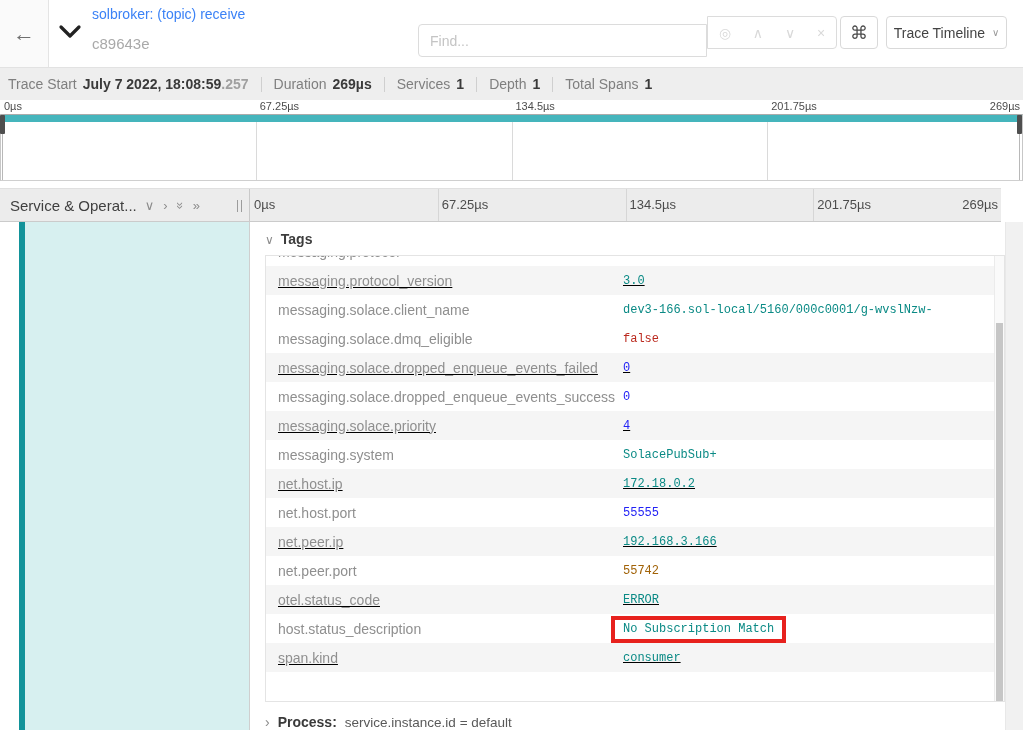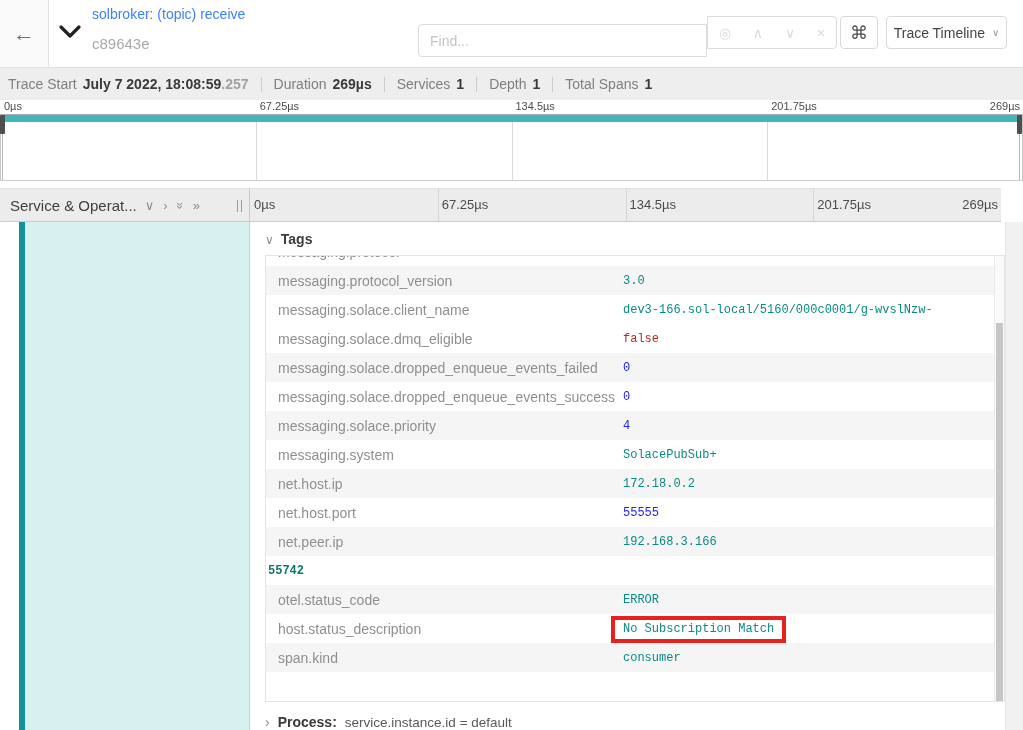--- a/index.html
+++ b/index.html
@@ -76,21 +76,21 @@
   .detail{position:absolute;left:250px;right:0;top:0;bottom:0;background:#fff;}
   .right-strip{position:absolute;right:0;top:0;bottom:0;width:18px;background:#f1f1f1;border-left:1px solid #e8e8e8;}
 
   .tags-header{position:absolute;left:15px;top:9px;font-size:14px;font-weight:700;color:#3d3d3d;cursor:pointer;}
   .tags-chev{color:#8c8c8c;font-weight:400;font-size:12px;margin-right:7px;}
 
   .tags-table{position:absolute;left:15px;top:33px;width:740px;height:447px;
     border:1px solid #e4e4e4;background:#fff;overflow:hidden;}
   .rows{margin-top:-19px;}
   .tag-row{display:flex;height:29px;align-items:center;cursor:pointer;}
-  .tag-row.alt{background:#f5f5f5;}
+  .tag-row.alt{background:#f5f5f5;text-decoration:underline;}
   .tag-key{width:355px;flex:none;padding-left:12px;font-size:14px;color:#8f8f8f;white-space:nowrap;overflow:hidden;}
   .tag-value{font-family:"Liberation Mono","DejaVu Sans Mono",monospace;font-size:12px;white-space:nowrap;padding-left:2px;}
   .red-box{display:inline-block;border:4px solid #e7211d;padding:2px 8px 3px;margin:-9px 0 -9px -12px;}
   .tbl-scrollbar{position:absolute;top:0;right:0;bottom:0;width:10px;background:#fafafa;border-left:1px solid #ebebeb;cursor:default;}
   .tbl-thumb{position:absolute;top:67px;bottom:0;left:1px;right:1px;background:#c6c6c6;}
 
   .process-row{position:absolute;left:15px;top:492px;font-size:14px;color:#3a3a3a;white-space:nowrap;cursor:pointer;}
   .process-chev{color:#8c8c8c;margin-right:8px;font-size:14px;}
   .process-label{font-weight:700;color:#3a3a3a;}
   .process-summary{color:#595959;font-size:13.5px;margin-left:8px;}
@@ -237,21 +237,22 @@
           </div>
           <div class="tag-row">
             <div class="tag-key">net.host.port</div>
             <div class="tag-value"><span style="color: rgb(34, 34, 245);">55555</span></div>
           </div>
           <div class="tag-row alt">
             <div class="tag-key">net.peer.ip</div>
             <div class="tag-value"><span style="color: rgb(10, 138, 133);">192.168.3.166</span></div>
           </div>
           <div class="tag-row">
-            <div class="tag-value"><span style="color: #0f766e; font-weight: bold;">55742</span></div>
+            <div class="tag-key">net.peer.port</div>
+            <div class="tag-value"><span style="color: #a16207;">55742</span></div>
           </div>
           <div class="tag-row alt">
             <div class="tag-key">otel.status_code</div>
             <div class="tag-value"><span style="color: rgb(10, 138, 133);">ERROR</span></div>
           </div>
           <div class="tag-row">
             <div class="tag-key">host.status_description</div>
             <div class="tag-value"><span class="red-box" style="border-color: rgb(231, 33, 29);"><span style="color: rgb(10, 138, 133);">No Subscription Match</span></span></div>
           </div>
           <div class="tag-row alt">

